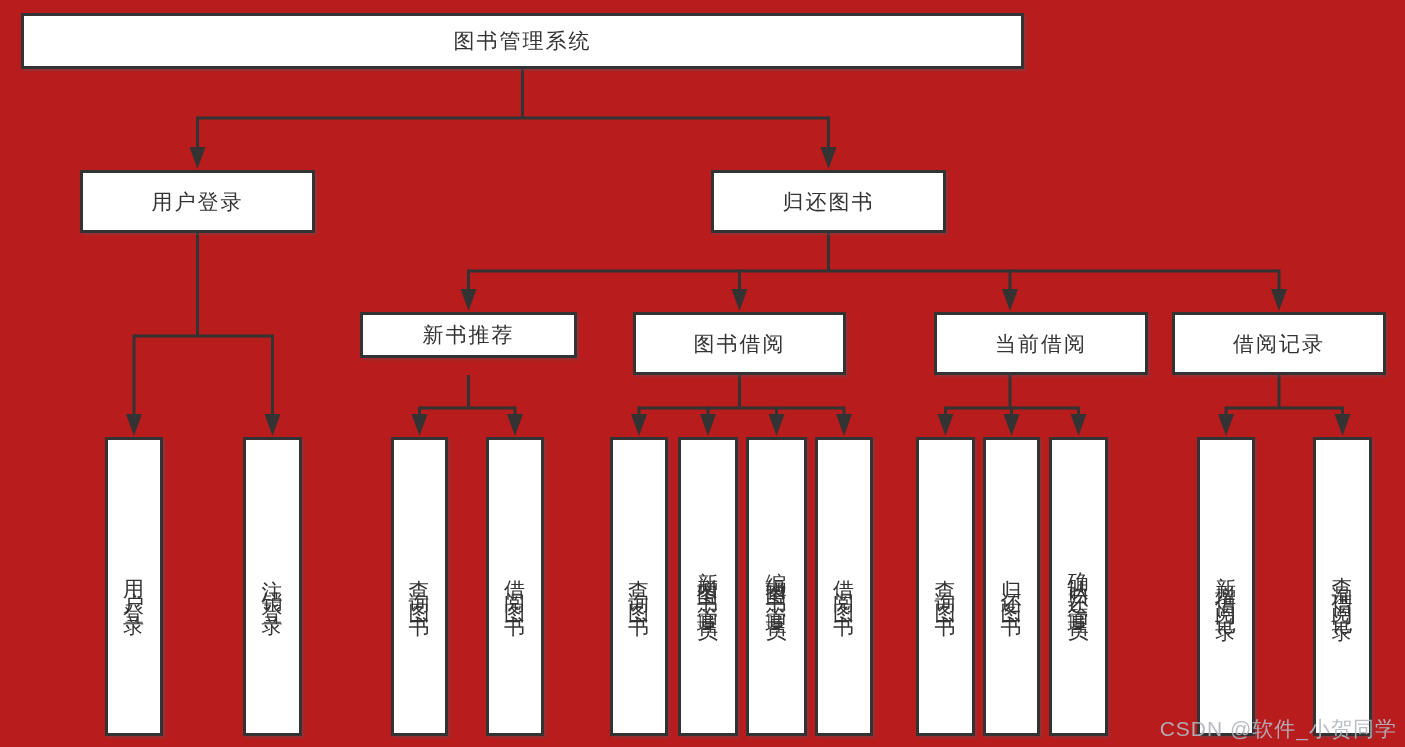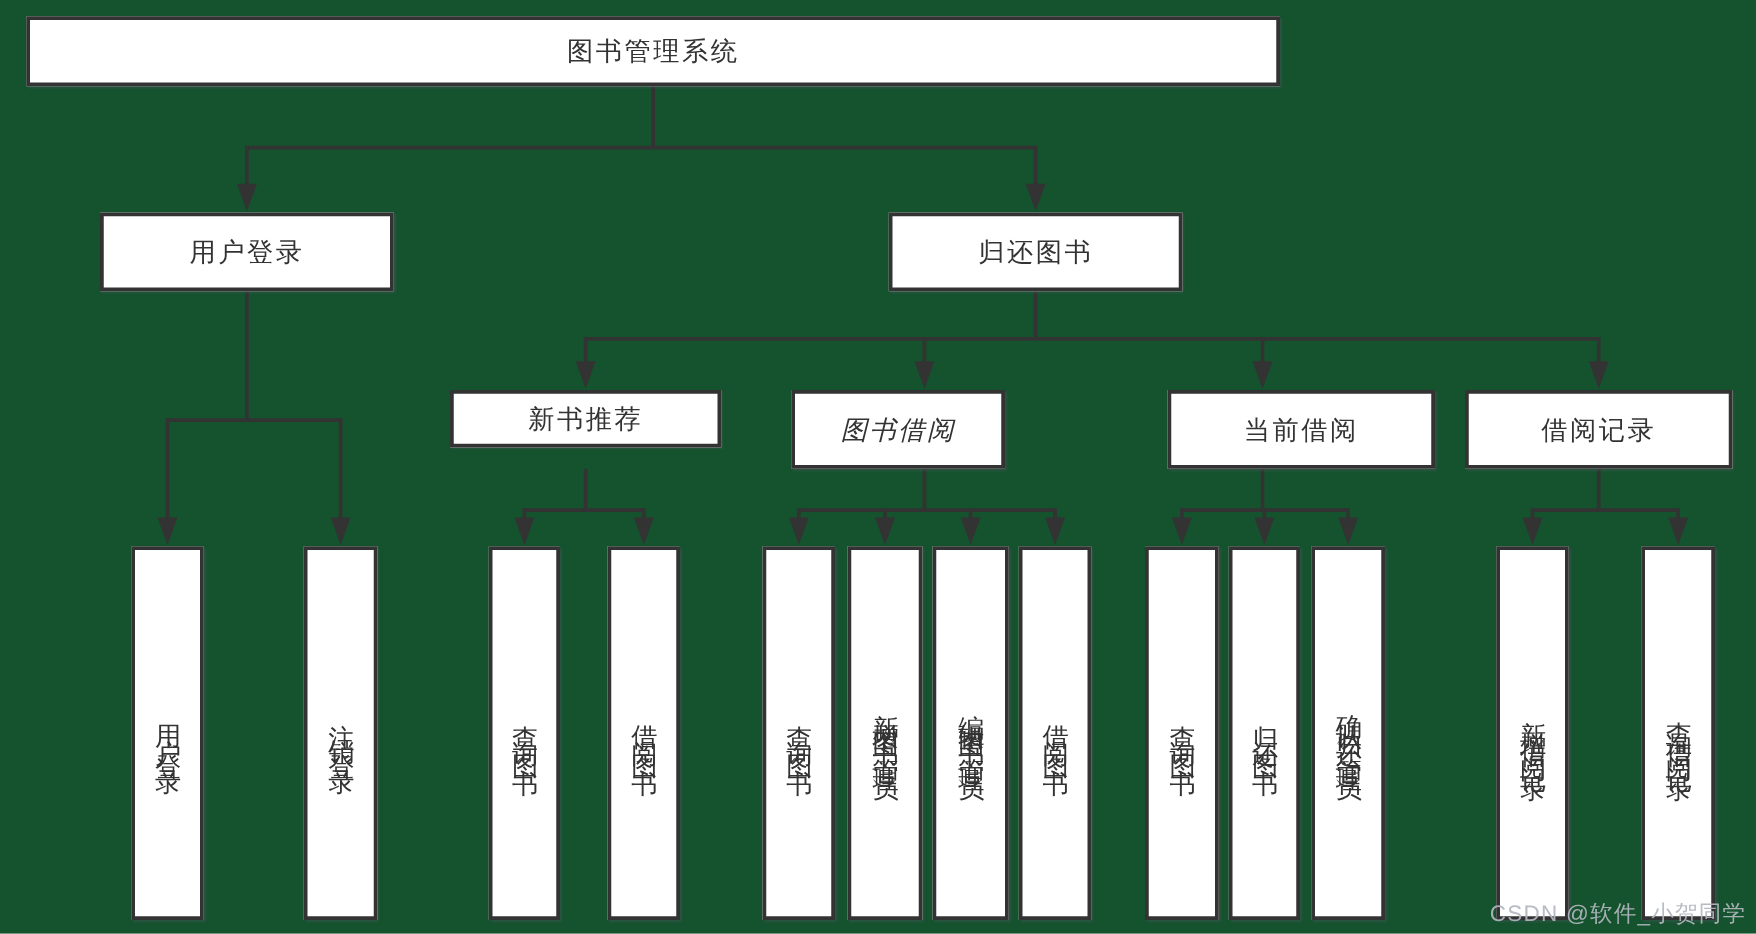--- a/index.html
+++ b/index.html
@@ -1,20 +1,20 @@
 <!DOCTYPE html>
 <html><head>
 <meta charset="utf-8">
 <style>
   html, body { margin: 0; padding: 0; background: #ffffff; }
   #stage {
     position: relative;
     width: 1405px;
     height: 747px;
-    background: #14532d;
+    background: #b91c1c;
     font-family: "Liberation Sans", "DejaVu Sans", sans-serif;
     overflow: hidden;
   }
   #wires {
     position: absolute;
     left: 0; top: 0;
     width: 1405px; height: 747px;
   }
   .node {
     position: absolute;
@@ -41,21 +41,21 @@
     color: #333333;
     line-height: 1;
   }
   .ls4 span { letter-spacing: 12px; }
   .ls6 span { letter-spacing: 9px; }
   .ls9 span { letter-spacing: 7px; }
   #watermark {
     position: absolute;
     right: 8px;
     bottom: 4px;
-    font-size: 18px;
+    font-size: 21px;
     color: #b2b6bf;
     opacity: 0.92;
     letter-spacing: 1px;
     white-space: nowrap;
     pointer-events: none;
   }
 </style>
 </head>
 <body>
 
@@ -134,21 +134,21 @@
   <div class="node hnode" style="left:80px; top:170px; width:235px; height:63px;">
     <span>用户登录</span>
   </div>
   <div class="node hnode" style="left:711px; top:170px; width:235px; height:63px;">
     <span>归还图书</span>
   </div>
 
   <div class="node hnode" style="left:360px; top:312px; width:217px; height:46px;">
     <span>新书推荐</span>
   </div>
-  <div class="node hnode" style="left:633px; top:312px; width:171px; height:63px;font-style:italic;">
+  <div class="node hnode" style="left:633px; top:312px; width:213px; height:63px;">
     <span>图书借阅</span>
   </div>
   <div class="node hnode" style="left:903px; top:312px; width:214px; height:63px;margin-left:31px;">
     <span>当前借阅</span>
   </div>
   <div class="node hnode" style="left:1172px; top:312px; width:214px; height:63px;">
     <span>借阅记录</span>
   </div>
 
   <div class="node vnode ls4" style="left:105px; top:437px; width:58px; height:299px;">

